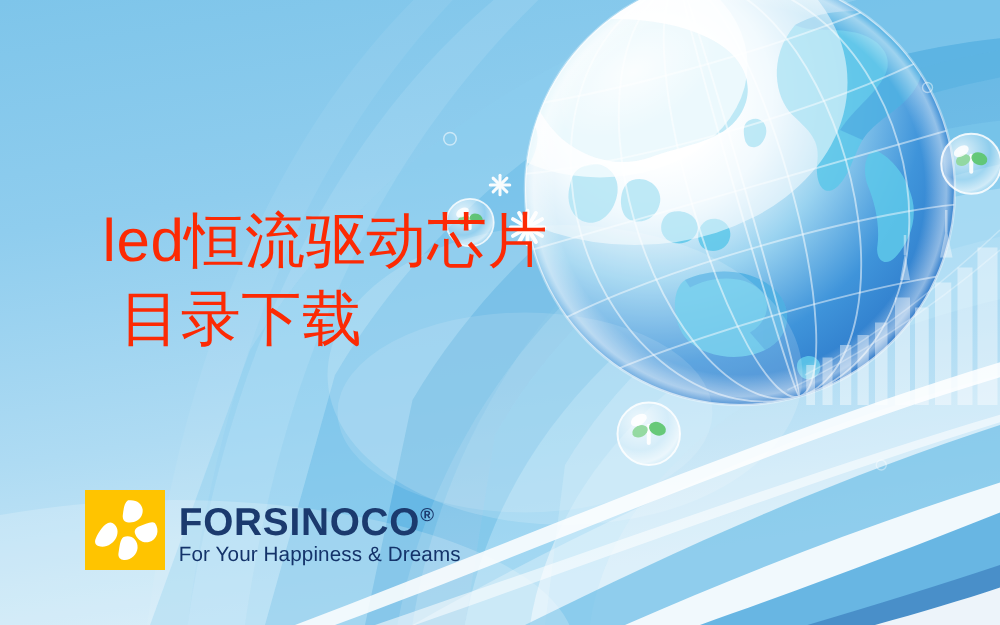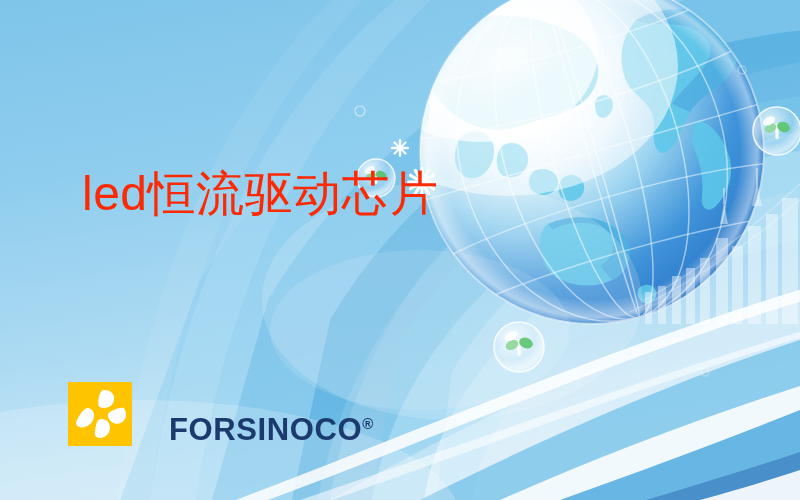--- a/index.html
+++ b/index.html
@@ -47,25 +47,24 @@
     font-family: "Liberation Sans", sans-serif;
   }
   .headline-line.line2 {
     padding-left: 14px;
     font-family: "Liberation Serif", "DejaVu Serif", serif;
   }
 
   .logo {
     position: absolute;
     left: 68px;
-    top: 382px;
+    top: 392px;
     z-index: 40;
     display: flex;
-    align-items: flex-end;
-    gap: 26px;
+    align-items: center;
   }
   .logo-mark {
     width: 64px;
     height: 64px;
     background: #ffc400;
     position: relative;
     flex: 0 0 auto;
   }
   .logo-text {
     margin-left: 11px;
@@ -341,31 +340,33 @@
       </g>
 
       <circle cx="360" cy="111" r="5" fill="none" stroke="#ffffff" stroke-width="1.2" opacity="0.55"></circle>
       <circle cx="742" cy="70" r="4" fill="none" stroke="#ffffff" stroke-width="1.1" opacity="0.45"></circle>
       <circle cx="705" cy="372" r="4" fill="none" stroke="#ffffff" stroke-width="1.1" opacity="0.40"></circle>
     </g>
   </svg>
 
   <div class="headline">
     <div class="headline-line line1">led恒流驱动芯片</div>
+    <div class="headline-line line2">目录下载</div>
   </div>
 
   <div class="logo">
     <div class="logo-mark">
       <svg viewBox="0 0 64 64" width="64" height="64" xmlns="http://www.w3.org/2000/svg">
         <g fill="#ffffff">
           <path d="M33.5 8.5 C41 6.5 47 11 46 18 C45.2 23.5 39.5 26.5 34.5 26 C31.8 25.7 30.5 23.5 30.6 20.5 C30.7 16.2 30.6 11 33.5 8.5 Z" transform="rotate(6 36 17)"></path>
           <path d="M55.5 26 C60 31.5 58 39.5 51.5 41.5 C46.5 43 41.5 39.5 40 35 C39.2 32.5 40.6 30.3 43.4 29.2 C47.4 27.6 52.5 24.5 55.5 26 Z" transform="rotate(3 49 34)"></path>
           <path d="M31.5 37.5 C37 35.5 43 40 42 47 C41.2 52.5 35.5 57 29.5 55.5 C26.8 54.8 25.8 52.5 26.6 49.5 C27.8 45 28.5 39 31.5 37.5 Z" transform="rotate(-4 34 46)"></path>
           <path d="M22 26.5 C26 28.8 27 33.5 25 38 C22.8 43 16.5 47 11 45 C8.3 44 7.6 41.5 8.8 38.8 C11 33.8 16.5 23.5 22 26.5 Z" transform="rotate(2 17 36)"></path>
         </g>
       </svg>
     </div>
     <div class="logo-text">
       <div class="logo-word"><span>FORSINOCO</span><span class="reg">®</span></div>
+      <div class="logo-tag">For Your Happiness &amp; Dreams</div>
     </div>
   </div>
 
 </div>
 
 </body></html>

